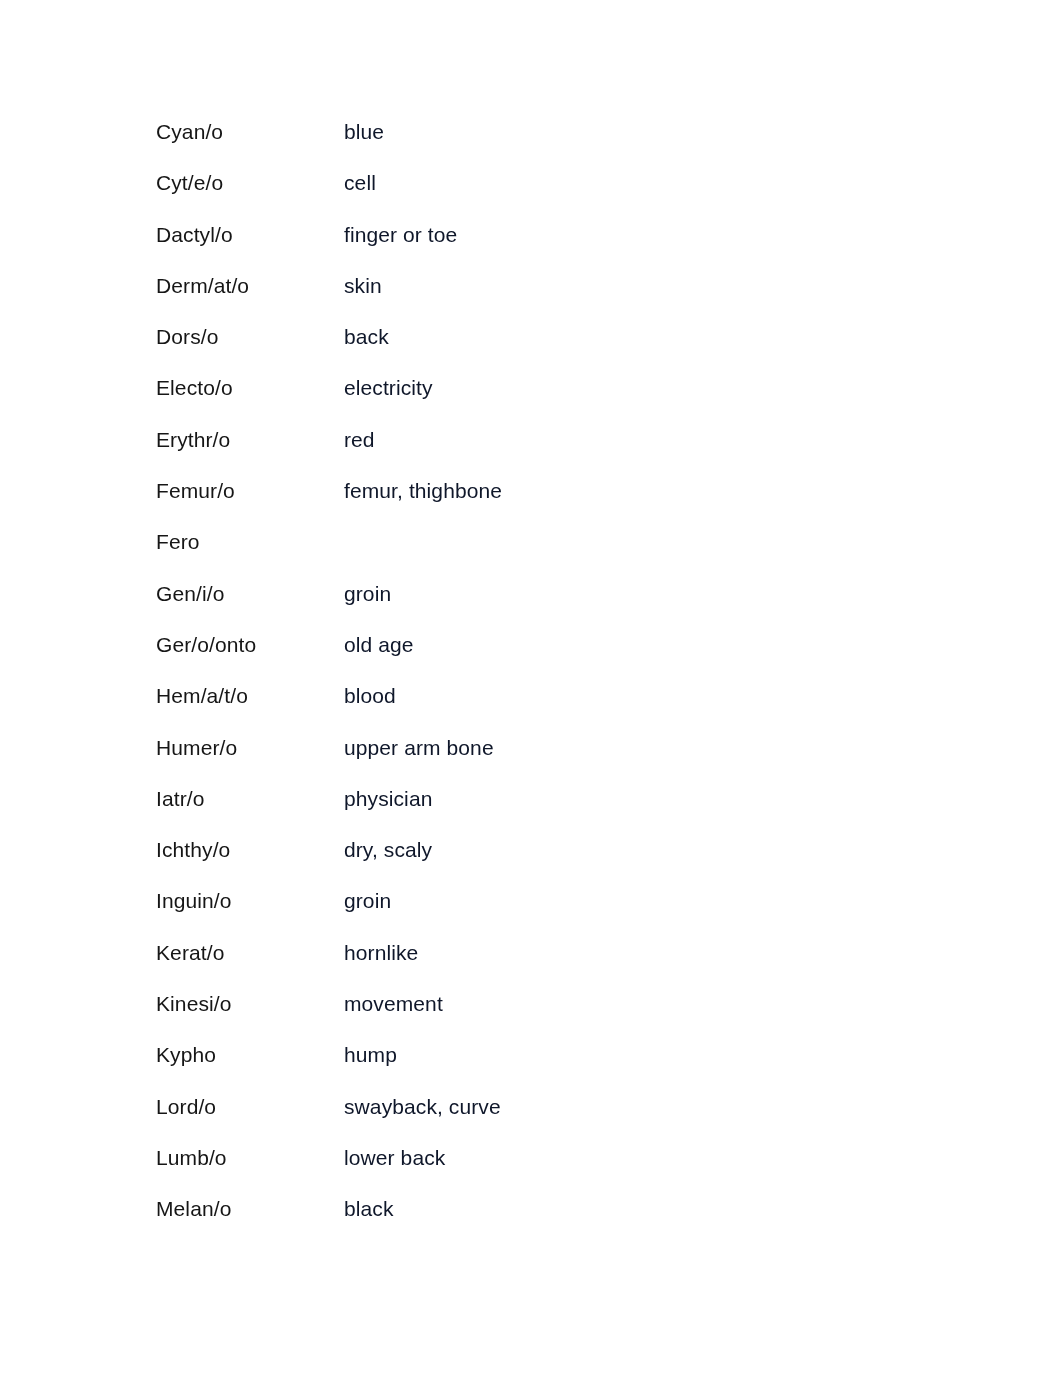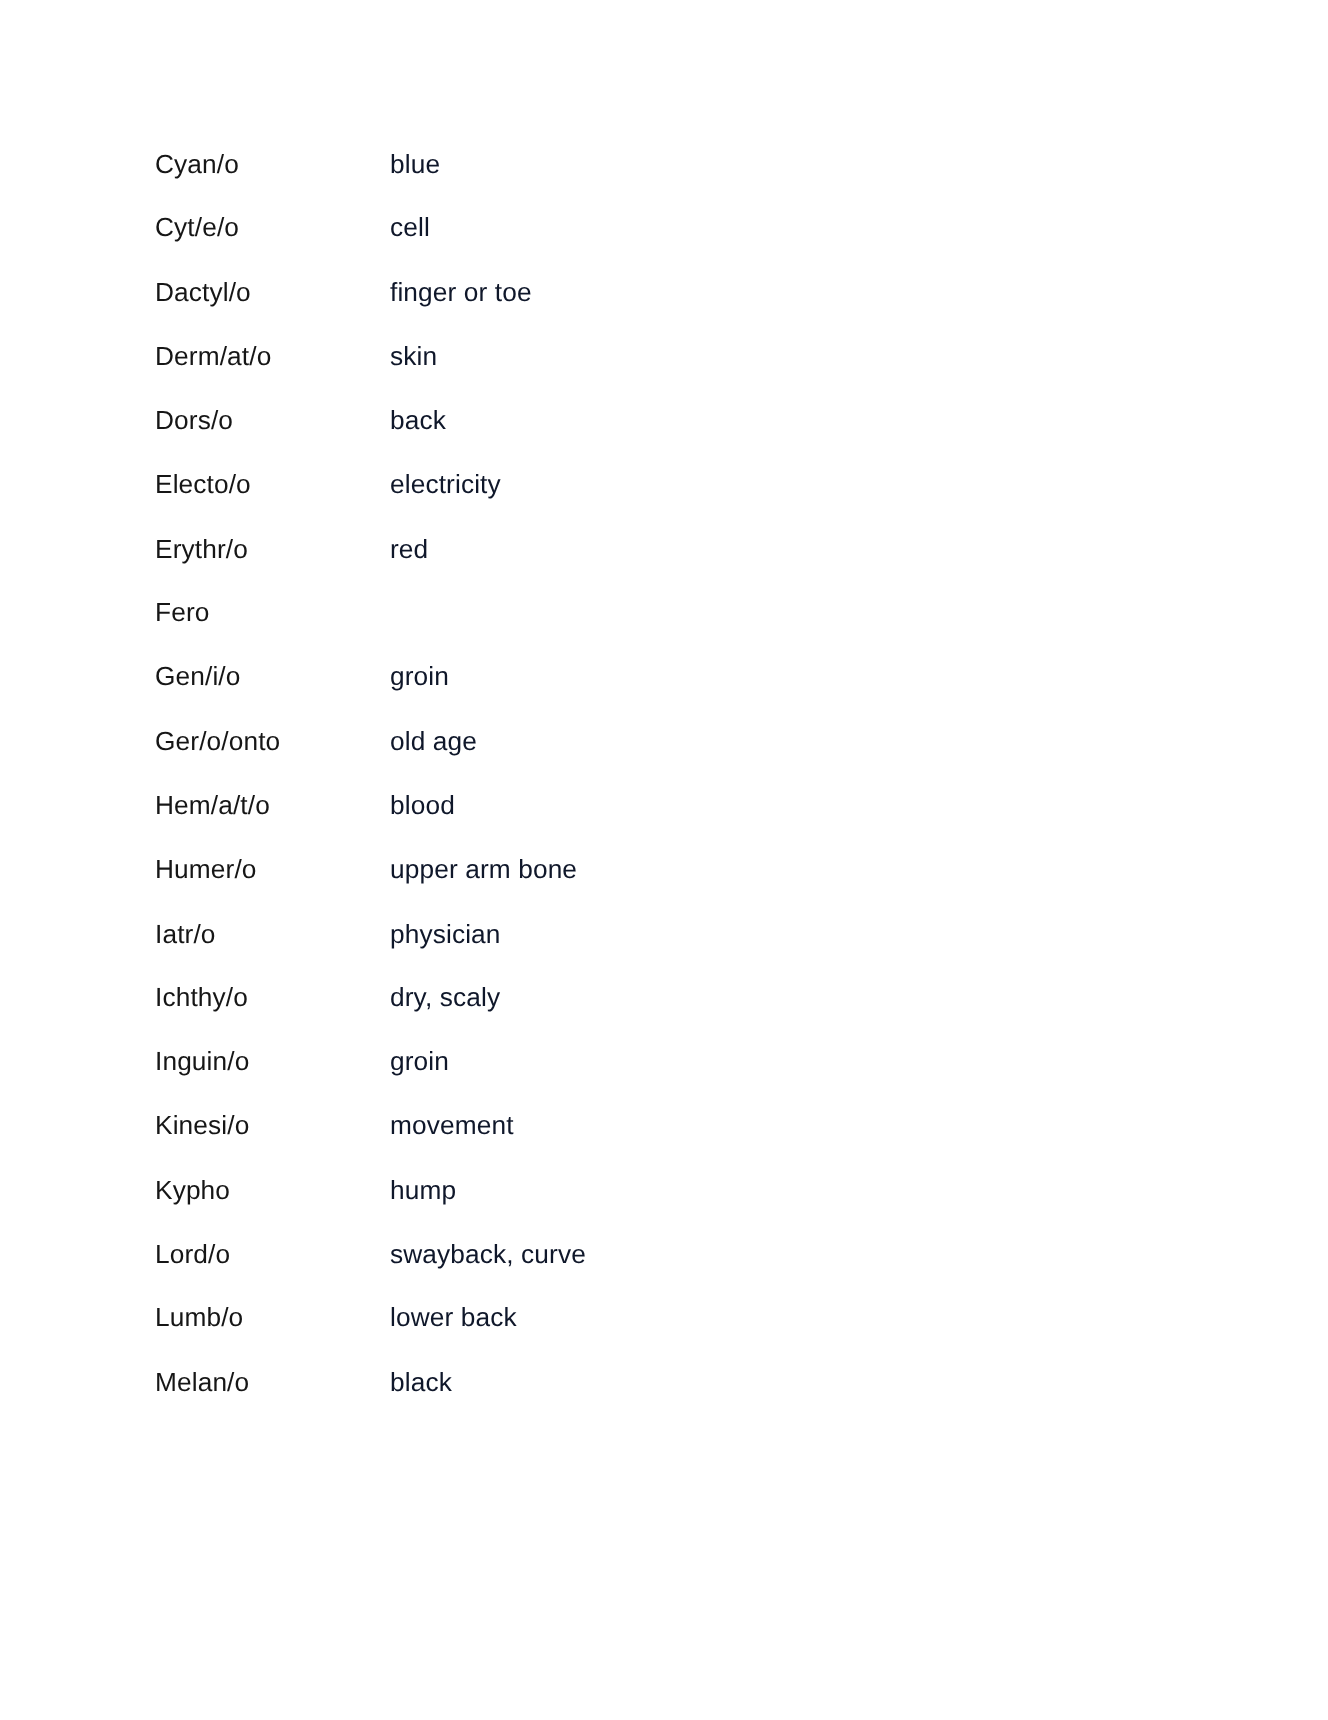--- a/index.html
+++ b/index.html
@@ -34,20 +34,21 @@
     height: 51.3px;
     line-height: 28px;
   }
   .term {
     flex: 0 0 188px;
     width: 188px;
     font-size: 21px;
     color: #161616;
     letter-spacing: 0.1px;
     white-space: nowrap;
+    margin-left: 32px;
   }
   .definition {
     flex: 1 1 auto;
     font-size: 21px;
     color: #0f172a;
     letter-spacing: 0.1px;
     white-space: nowrap;
   }
 </style>
 </head>
@@ -77,20 +78,24 @@
       </div>
       <div class="entry">
         <span class="term">Electo/o</span>
         <span class="definition">electricity</span>
       </div>
       <div class="entry">
         <span class="term">Erythr/o</span>
         <span class="definition">red</span>
       </div>
       <div class="entry">
+        <span class="term">Femur/o</span>
+        <span class="definition">femur, thighbone</span>
+      </div>
+      <div class="entry">
         <span class="term">Fero</span>
       </div>
       <div class="entry">
         <span class="term">Gen/i/o</span>
         <span class="definition">groin</span>
       </div>
       <div class="entry">
         <span class="term">Ger/o/onto</span>
         <span class="definition">old age</span>
       </div>
@@ -108,20 +113,24 @@
       </div>
       <div class="entry">
         <span class="term">Ichthy/o</span>
         <span class="definition">dry, scaly</span>
       </div>
       <div class="entry">
         <span class="term">Inguin/o</span>
         <span class="definition">groin</span>
       </div>
       <div class="entry">
+        <span class="term">Kerat/o</span>
+        <span class="definition">hornlike</span>
+      </div>
+      <div class="entry">
         <span class="term">Kinesi/o</span>
         <span class="definition">movement</span>
       </div>
       <div class="entry">
         <span class="term">Kypho</span>
         <span class="definition">hump</span>
       </div>
       <div class="entry">
         <span class="term">Lord/o</span>
         <span class="definition">swayback, curve</span>

